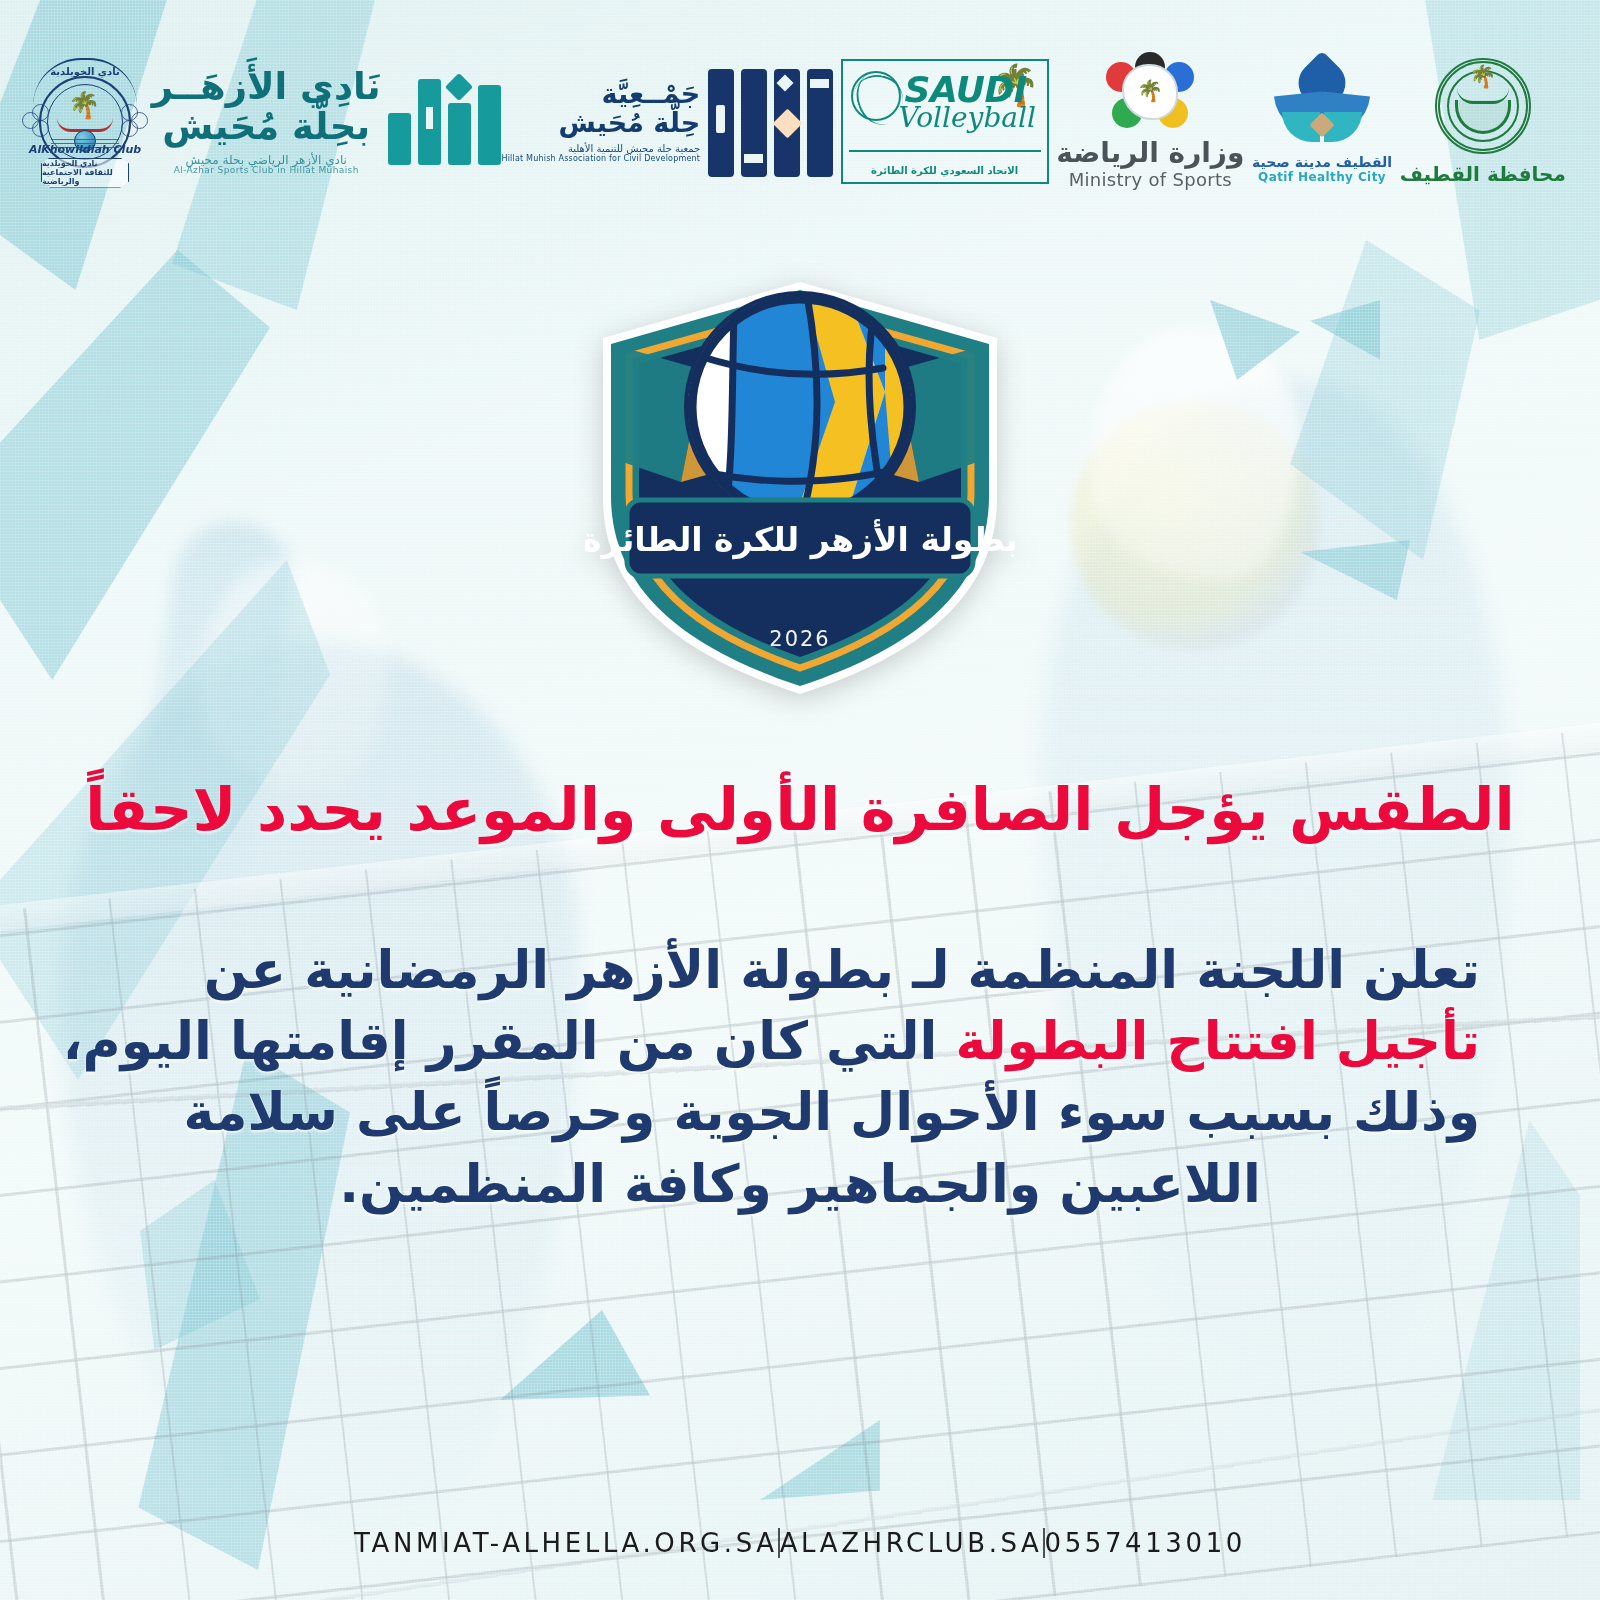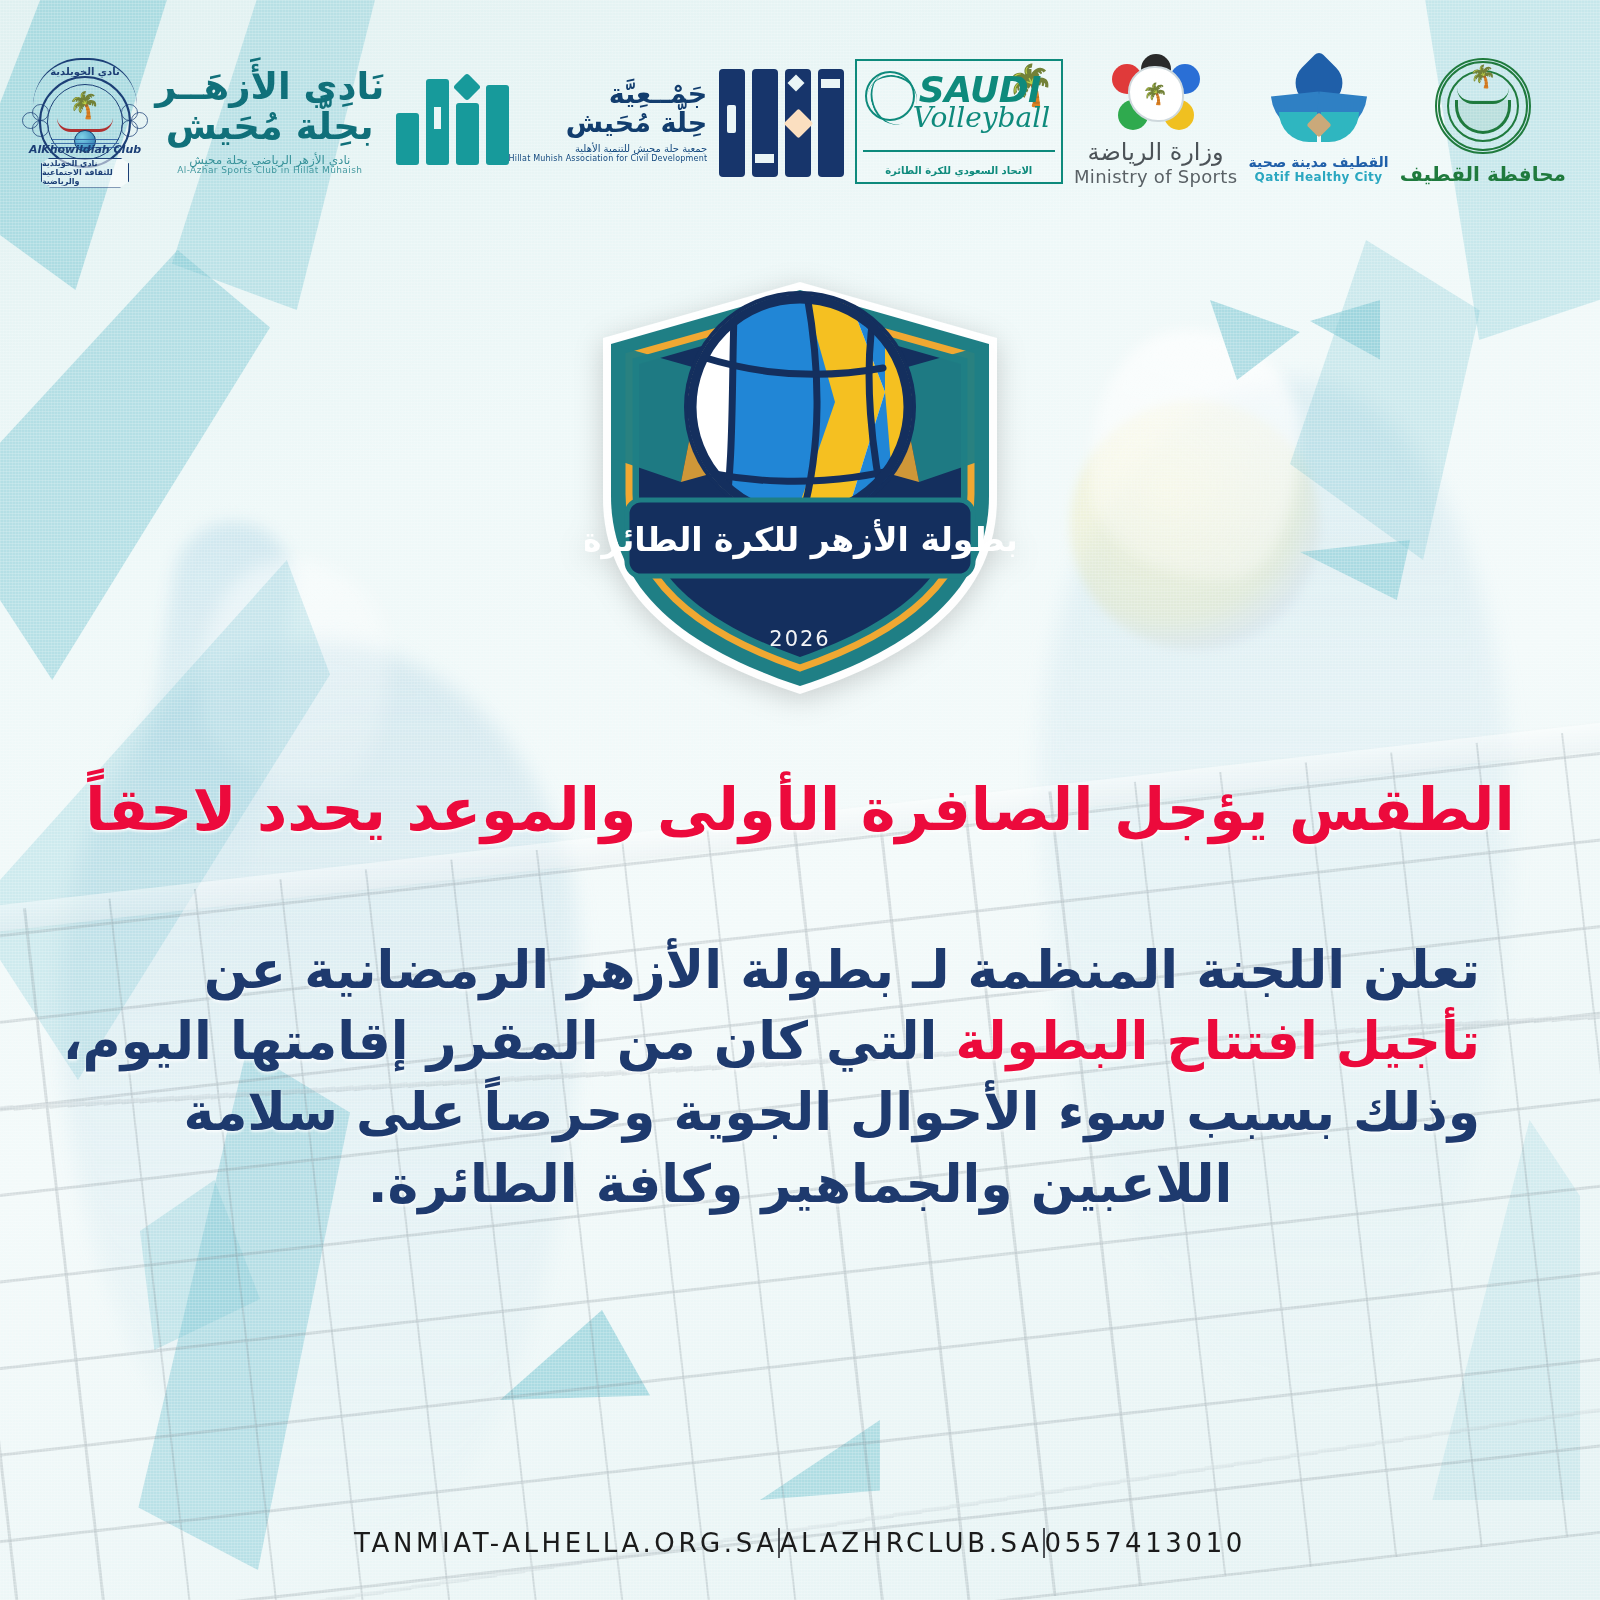--- a/index.html
+++ b/index.html
@@ -244,21 +244,21 @@
   .mos{text-align:center;}
   .mos .flower{position:relative;width:96px;height:76px;margin:0 auto;}
   .mos .flower i{position:absolute;width:30px;height:30px;border-radius:50%;}
   .mos .petal-core{
     position:absolute;left:50%;top:50%;transform:translate(-50%,-50%);
     width:56px;height:56px;border-radius:48% 52% 45% 55%;
     background:#fff;border:2px solid #cfd9dd;z-index:3;
     display:flex;align-items:center;justify-content:center;
   }
   .mos .petal-core b{font-size:21px;color:#0c7a3c;line-height:1;}
-  .mos .ar{font-size:24px;color:#4c5358;margin-top:6px;font-weight:400;direction:rtl;}
+  .mos .ar{font-size:28px;color:#4c5358;margin-top:6px;font-weight:700;direction:rtl;}
   .mos .en{font-size:18px;color:#5a6166;letter-spacing:.3px;direction:ltr;}
 
   
   .qhc{text-align:center;}
   .qhc .leaf{position:relative;width:96px;height:86px;margin:0 auto;}
   .qhc .leaf .top{
     position:absolute;left:50%;top:0;transform:translateX(-50%) rotate(45deg);
     width:46px;height:46px;background:#1f5fa9;border-radius:6px 22px 6px 22px;
   }
   .qhc .leaf .lw{
@@ -554,21 +554,21 @@
       <span>تعلن اللجنة المنظمة لـ بطولة الأزهر الرمضانية عن</span>
     </span>
     <span class="ln">
       <span class="hl">تأجيل افتتاح البطولة</span>
       <span>التي كان من المقرر إقامتها اليوم،</span>
     </span>
     <span class="ln justify">
       <span>وذلك بسبب سوء الأحوال الجوية وحرصاً على سلامة</span>
     </span>
     <span class="ln">
-      <span>اللاعبين والجماهير وكافة الطائرة.</span>
+      <span>اللاعبين والجماهير وكافة المنظمين.</span>
     </span>
   </div>
 
   <div class="footer">
     <span class="fi">TANMIAT-ALHELLA.ORG.SA</span>
     <span class="sep"></span>
     <span class="fi">ALAZHRCLUB.SA</span>
     <span class="sep"></span>
     <span class="fi">0557413010</span>
   </div>

